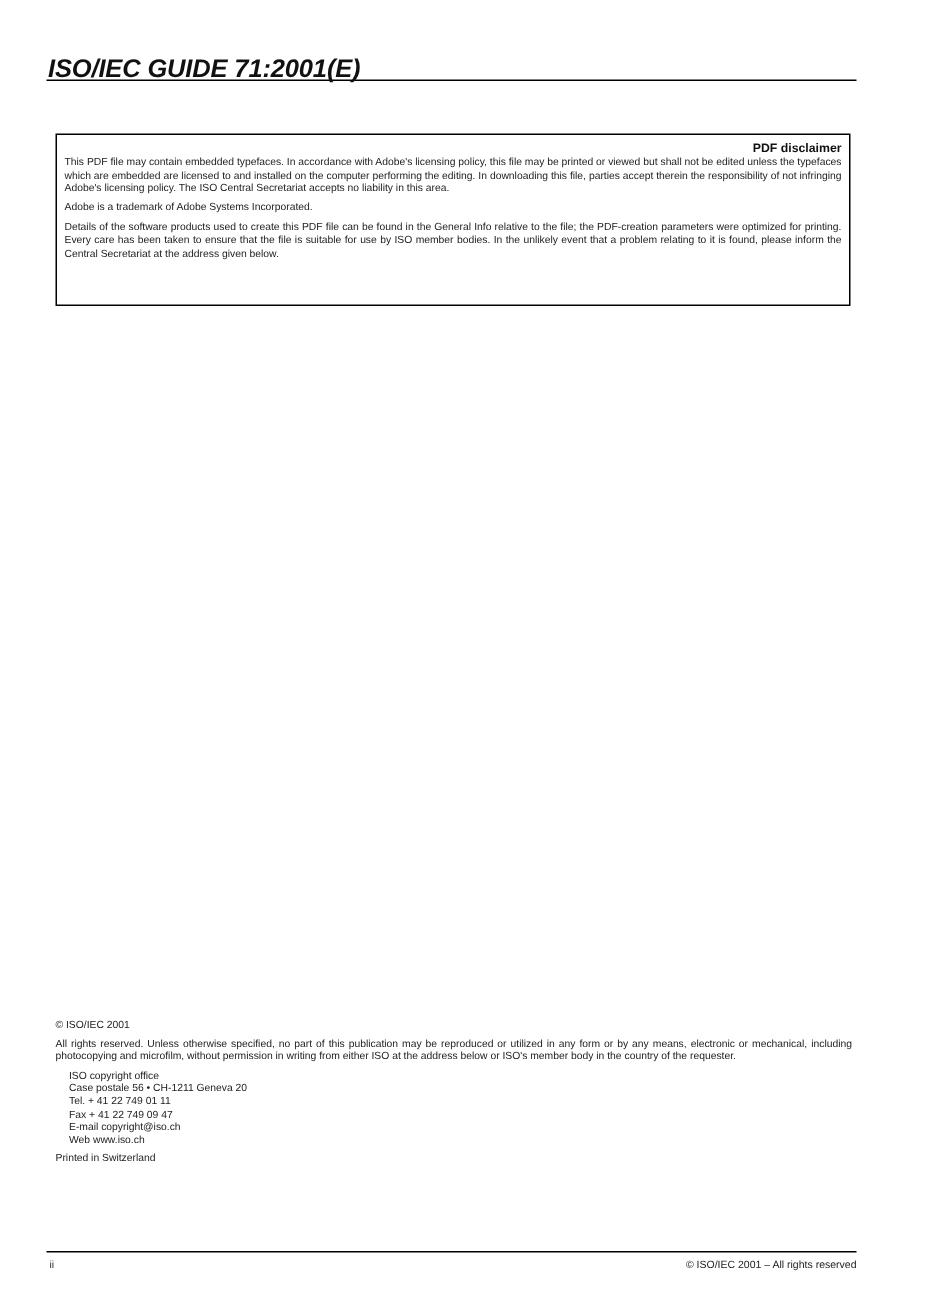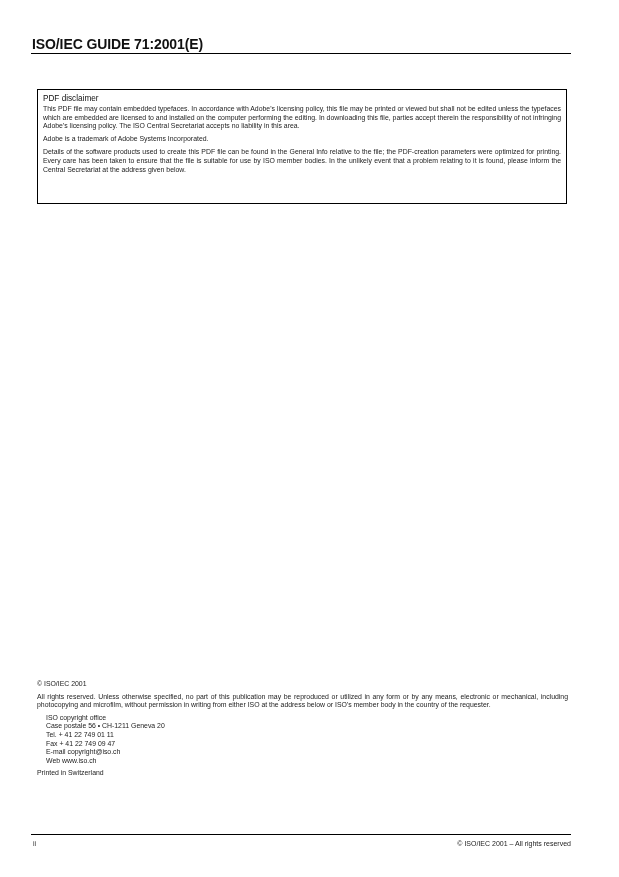--- a/index.html
+++ b/index.html
@@ -20,41 +20,42 @@
       left: 31px;
       top: 36px;
       width: 540px;
       height: 17px;
       border-bottom: 1.3px solid #000;
     }
     .page-header .title {
       position: absolute;
       left: 1px;
       top: 0px;
-      font-size: 14px;
+      font-size: 17px;
       font-weight: bold;
       letter-spacing: -0.1px;
       color: #111;
+      font-style: italic;
     }
     .disclaimer-box {
       position: absolute;
       left: 37px;
       top: 89px;
       width: 530px;
       height: 115px;
       border: 1px solid #000;
       box-sizing: border-box;
       padding: 4px 5px 0 5px;
       font-size: 6.9px;
       line-height: 8.6px;
       color: #222;
     }
     .disclaimer-box .box-title {
-      text-align: left;
-      font-weight: normal;
+      text-align: right;
+      font-weight: bold;
       font-size: 8.2px;
       line-height: 10px;
       margin: 0 0 1px 0;
       color: #111;
     }
     .disclaimer-box p {
       margin: 0 0 4.5px 0;
       text-align: justify;
     }
     .copyright-block {

